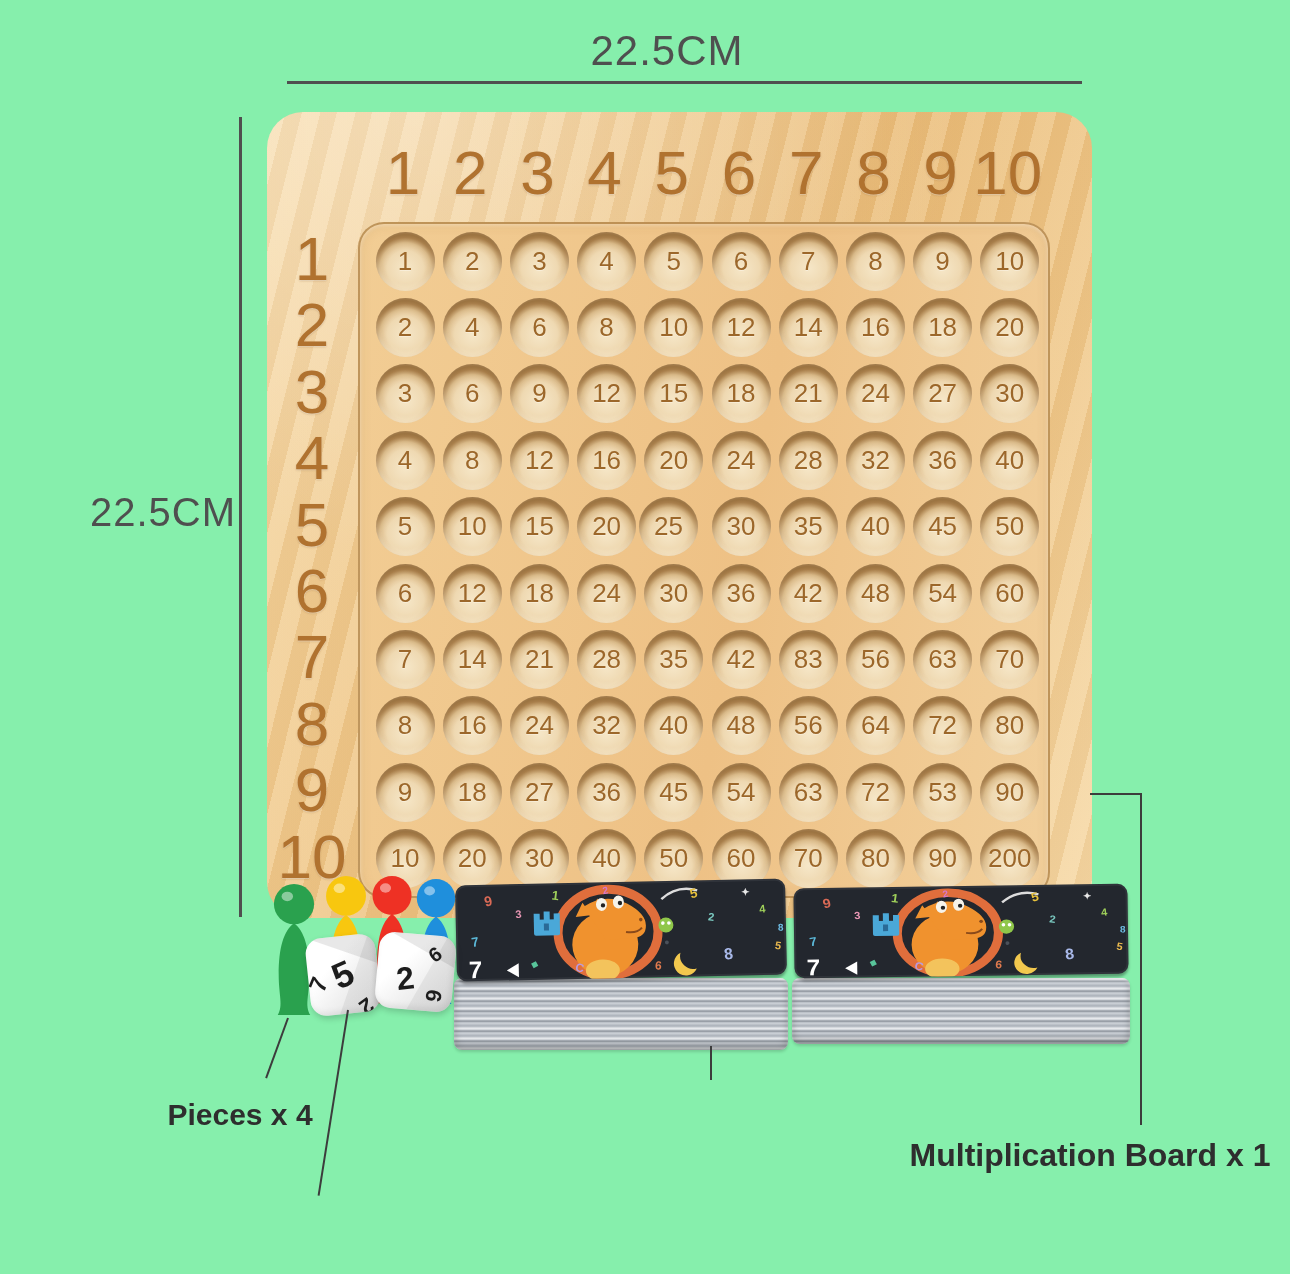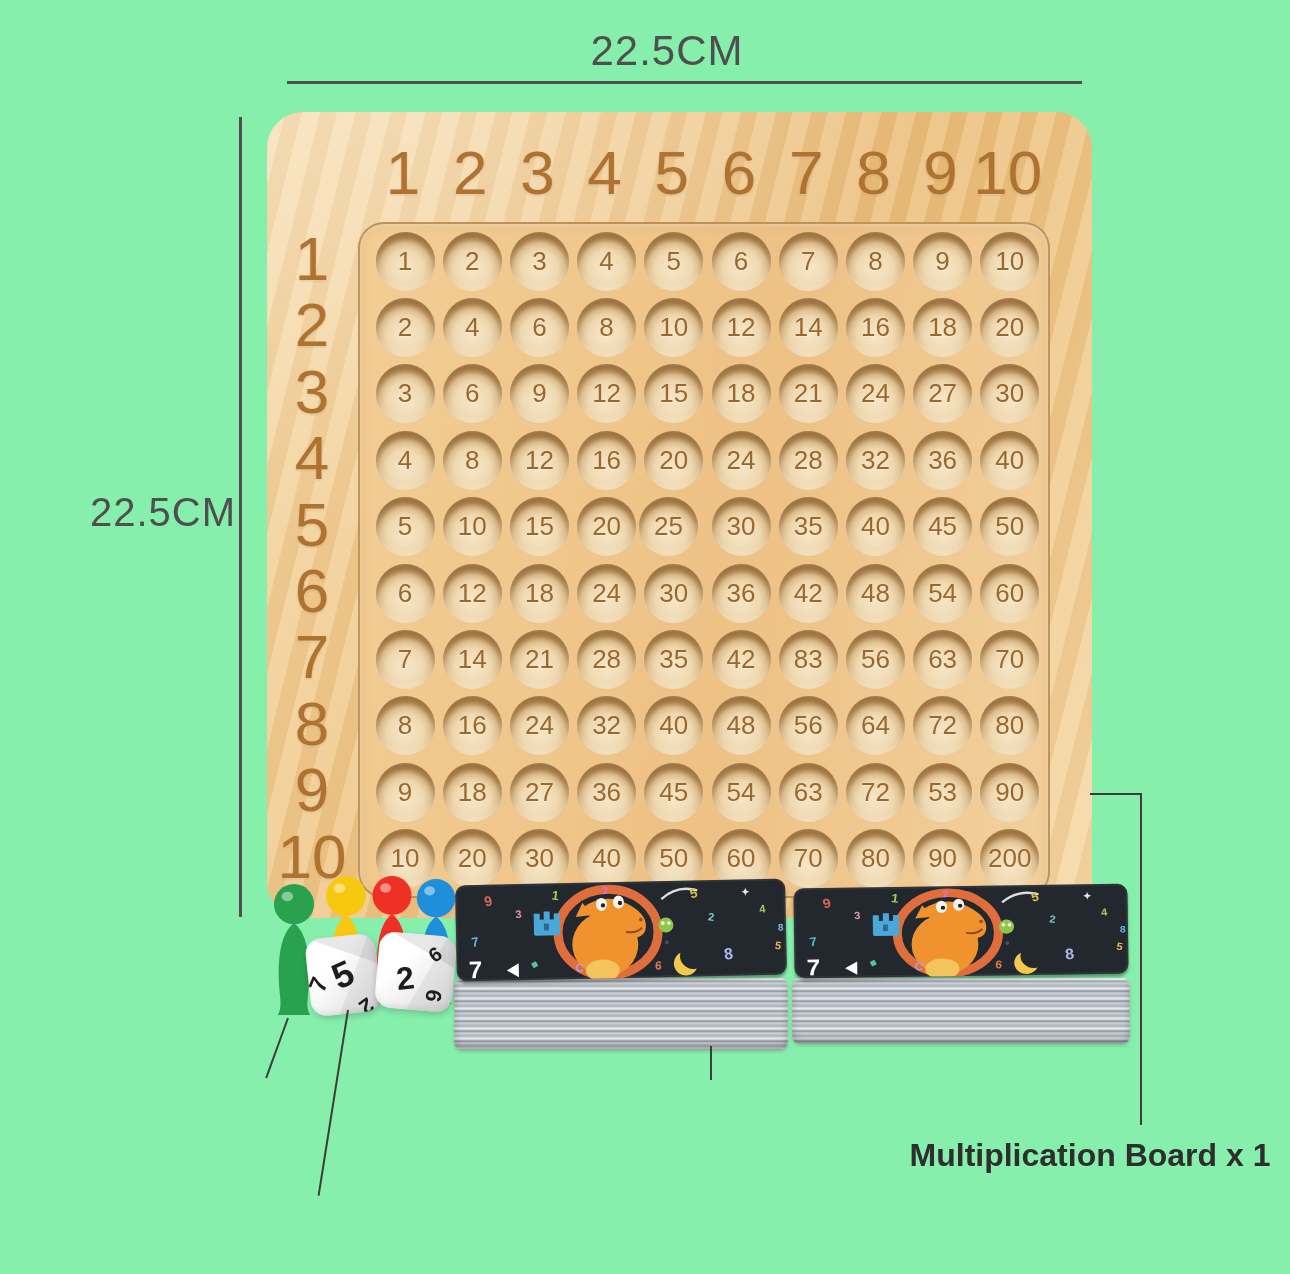--- a/index.html
+++ b/index.html
@@ -514,15 +514,16 @@
     <span style="left:66%;top:12%;font-size:20px;transform:rotate(140deg);">9</span>
     <span style="left:68%;top:64%;font-size:22px;transform:rotate(95deg);">6</span>
   </div>
 
   <div class="callout-line" style="left:287px;top:1018px;width:2px;height:64px;transform:rotate(20deg);transform-origin:top center;"></div>
   <div class="callout-line" style="left:347px;top:1010px;width:2px;height:188px;transform:rotate(9deg);transform-origin:top center;"></div>
   <div class="callout-line" style="left:710px;top:1046px;width:2px;height:34px;"></div>
   <div class="callout-line" style="left:1090px;top:793px;width:52px;height:2px;"></div>
   <div class="callout-line" style="left:1140px;top:793px;width:2px;height:332px;"></div>
 
+  <div class="callout-label" style="left:90px;top:1098px;width:300px;font-size:30px;">Pieces x 4</div>
   <div class="callout-label" style="left:840px;top:1138px;width:500px;font-size:32px;">Multiplication Board x 1</div>
 
 </div>
 
 </body></html>

